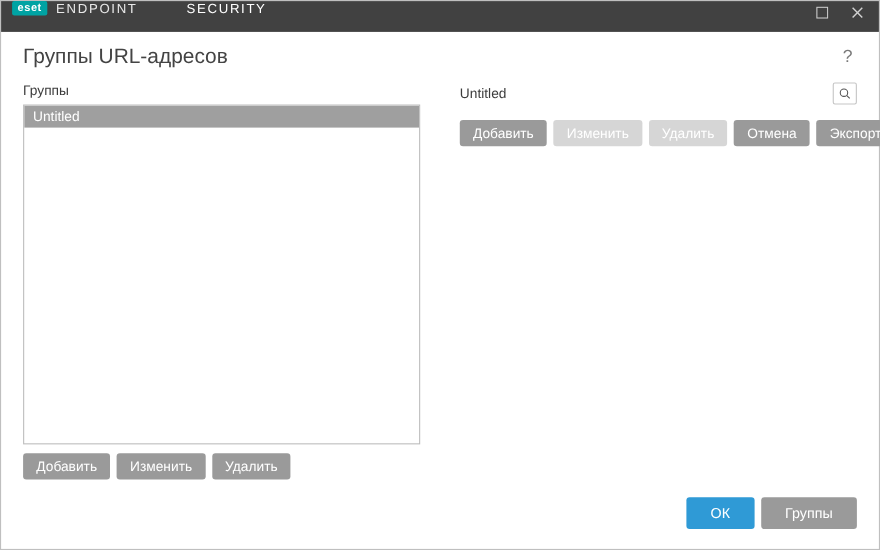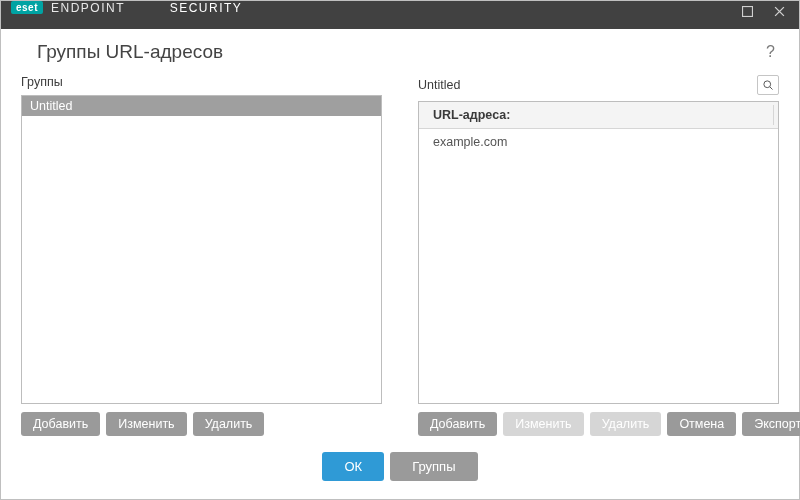--- a/index.html
+++ b/index.html
@@ -5,41 +5,41 @@
   * { box-sizing: border-box; margin: 0; padding: 0; font-family: "Segoe UI", Arial, sans-serif; }
   html, body { width: 800px; height: 500px; overflow: hidden; background: #fff; }
   .window { width: 800px; height: 500px; display: flex; flex-direction: column; border: 1px solid #bfbfbf; }
   .titlebar { height: 28px; background: #414141; color: #fff; display: flex; align-items: flex-start; padding: 0 6px 0 10px; }
   .brand-badge { background: #00a3a3; color: #fff; font-size: 10px; font-weight: 700; padding: 1px 5px; border-radius: 2px; letter-spacing: 0.5px; }
   .brand-text { font-size: 12px; letter-spacing: 1.5px; margin-left: 8px; font-weight: 300; color: #e8e8e8; }
   .brand-strong { font-weight: 400; color: #fff; margin-left: 40px; }
   .titlebar-controls { margin-left: auto; display: flex; gap: 4px; }
   .tb-btn { width: 28px; height: 20px; display: flex; align-items: center; justify-content: center; color: #d0d0d0; cursor: pointer; }
   .tb-btn svg { width: 11px; height: 11px; }
-  .header-row { display: flex; align-items: flex-end; padding: 12px 20px 8px 36px; }
+  .header-row { display: flex; align-items: flex-end; padding: 12px 20px 8px 20px; }
   .page-title { font-size: 19px; color: #444; font-weight: 400; }
   .help-btn { margin-left: auto; color: #7a7a7a; font-size: 16px; cursor: pointer; padding: 2px 4px; }
   .content { flex: 1; display: flex; gap: 36px; padding: 4px 20px 0 20px; }
   .pane { flex: 1; display: flex; flex-direction: column; min-width: 0; }
   .pane-label { font-size: 12.5px; color: #3c3c3c; margin-bottom: 6px; }
   .pane-right-head { display: flex; align-items: center; margin-bottom: 6px; }
   .search-btn { width: 22px; height: 20px; border: 1px solid #c5c5c5; background: #fff; border-radius: 2px; display: flex; align-items: center; justify-content: center; cursor: pointer; margin-left: auto; }
   .search-btn svg { width: 12px; height: 12px; stroke: #555; }
   .listbox { flex: 1; border: 1px solid #bdbdbd; background: #fff; overflow: auto; }
   .list-item { font-size: 12.5px; padding: 3px 8px; color: #222; cursor: default; }
   .list-item.selected { background: #9f9f9f; color: #fff; }
   .url-table { flex: 1; border: 1px solid #bdbdbd; background: #fff; display: flex; flex-direction: column; overflow: hidden; }
   .url-header { background: #f4f4f4; border-bottom: 1px solid #d6d6d6; font-size: 12.5px; font-weight: 600; color: #3a3a3a; padding: 6px 14px; position: relative; }
   .url-header::after { content:""; position:absolute; right:0; top:3px; bottom:3px; width:4px; border-left:1px solid #d6d6d6; }
   .url-body { flex:1; overflow:auto; }
   .url-row { font-size: 12.5px; color: #555; padding: 6px 14px; }
   .btn-row { display: flex; gap: 6px; margin-top: 8px; flex-wrap: nowrap; }
   .btn { background: #9a9a9a; color: #fff; font-size: 12.5px; border: none; border-radius: 3px; padding: 5px 12px; cursor: pointer; }
   .btn:disabled { background: #d6d6d6; color: #fff; cursor: default; }
-  .footer { display: flex; justify-content: center; gap: 6px; padding: 16px 20px 18px 20px; }
+  .footer { display: flex; justify-content: flex-end; gap: 6px; padding: 16px 20px 18px 20px; }
   .footer .btn { padding: 7px 22px; font-size: 13px; }
   .btn-primary { background: #2f9ad6; }
   .btn-secondary { background: #9a9a9a; }
 </style>
 </head>
 <body>
 
 <div class="window">
 
   <div class="titlebar">
@@ -84,26 +84,20 @@
     <div class="pane">
       <div class="pane-right-head">
         <div class="pane-label" style="margin-bottom:0">Untitled</div>
         <div class="search-btn">
           <svg viewBox="0 0 16 16">
               <circle cx="7" cy="7" r="4.5" fill="none" stroke-width="1.3"></circle>
               <line x1="10.5" y1="10.5" x2="14" y2="14" stroke-width="1.3"></line>
             </svg>
         </div>
       </div>
-      <div class="url-table">
-        <div class="url-header">URL-адреса:</div>
-        <div class="url-body">
-          <div class="url-row">example.com</div>
-        </div>
-      </div>
       <div class="btn-row">
         <button class="btn">Добавить</button>
         <button class="btn" disabled="">Изменить</button>
         <button class="btn" disabled="">Удалить</button>
         <button class="btn">Отмена</button>
         <button class="btn">Экспорт</button>
       </div>
     </div>
 
   </div>

